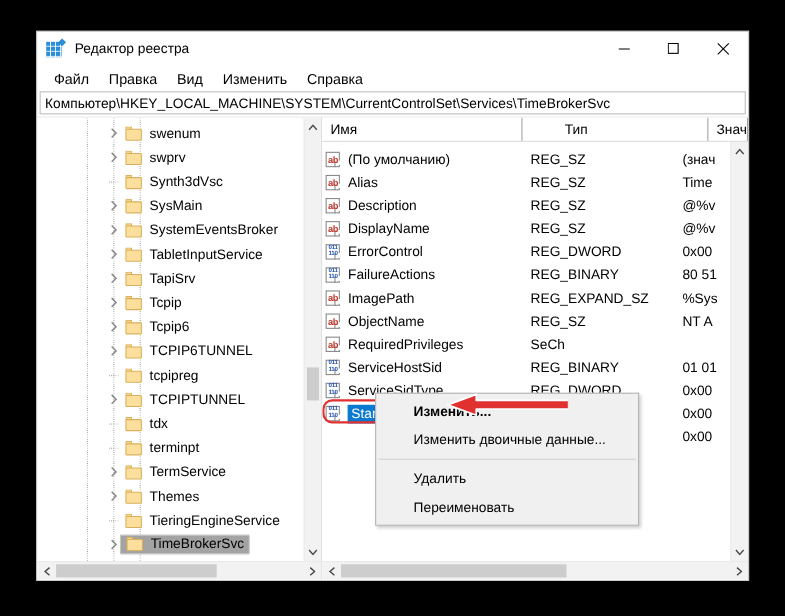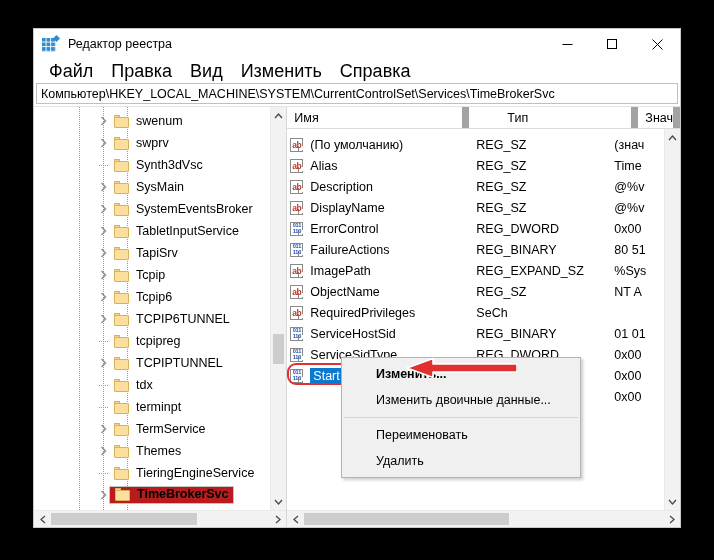--- a/index.html
+++ b/index.html
@@ -60,21 +60,21 @@
   .winbtn svg { display:block; }
 
   
   .menubar {
     height: 24px; min-height:24px;
     background:#ffffff;
     display:flex; align-items:center;
     padding-left: 6px;
   }
   .menuitem {
-    font-size: 18px; color:#000;
+    font-size: 13px; color:#000;
     padding: 2px 9px;
     white-space: nowrap;
   }
 
   
   .addressbar-wrap {
     height: 23px; min-height: 23px;
     background:#ffffff;
     padding: 0 2px 2px 2px;
   }
@@ -151,42 +151,41 @@
     background:#f7d58a; border:1px solid #d9b15c; border-bottom:none;
     border-radius: 1px 1px 0 0;
   }
   .folder .body-f {
     position:absolute; left:0; top:2px; width:15px; height:11px;
     background:#fcdf9d; border:1px solid #d9b15c;
     border-radius: 1px;
   }
   .tlabel { line-height: 1; }
   .tnode.selected .tlabel-wrap {
-    background: #b91c1c;
+    background: #a3a3a3;
     border: 1px solid #c4c4c4;
     padding: 1px 4px 2px 2px;
     margin-left: -2px;
     border-radius: 1px;
-    font-weight: bold;
   }
   .tlabel-wrap { display:flex; align-items:center; }
 
   
   .lv-header {
     height: 22px; min-height:22px;
     background:#ffffff;
     border-bottom: 1px solid #dcdcdc;
     display:flex; align-items:center;
     font-size: 12.5px; color:#000;
     overflow:hidden;
   }
   .lv-header .col {
     height:22px; display:flex; align-items:center;
     padding-left: 7px;
-    border-right: 7px solid #a3a3a3;
+    border-right: 1px solid #a3a3a3;
     white-space:nowrap; overflow:hidden;
   }
   .col-name  { width: 182px; min-width:182px; }
   .col-type  { width: 138px; min-width:138px;margin-left:31px; }
   .col-value { flex:1; }
 
   .lv-rows { position:absolute; left:0; top:0; right:0; }
   .lv-row {
     height: 21px;
     display:flex; align-items:center;
@@ -830,22 +829,22 @@
           </div>
         </div>
       </div>
 
     </div>
 
     <div class="ctxmenu" id="ctxmenu" style="left:307px; top:328px; width:240px;">
         <div class="ctxitem bold">Изменить...</div>
         <div class="ctxitem">Изменить двоичные данные...</div>
         <div class="ctxsep"></div>
+        <div class="ctxitem">Удалить</div>
         <div class="ctxitem">Переименовать</div>
-        <div class="ctxitem">Удалить</div>
       </div>
 
   </div>
 
   <svg class="redarrow" style="left:405px; top:357px;" width="112" height="22" viewBox="0 0 112 22">
     <path d="M112 7 L28 7 L28 1.5 L2 11 L28 20.5 L28 15 L112 15 Z" fill="#e03030" stroke="#ffffff" stroke-width="1.6" stroke-linejoin="round"></path>
   </svg>
 
 </div>
 

